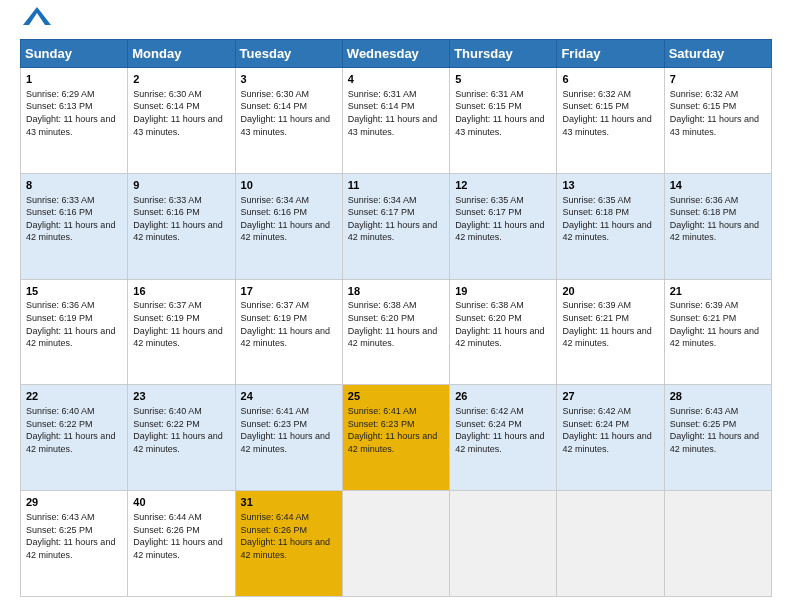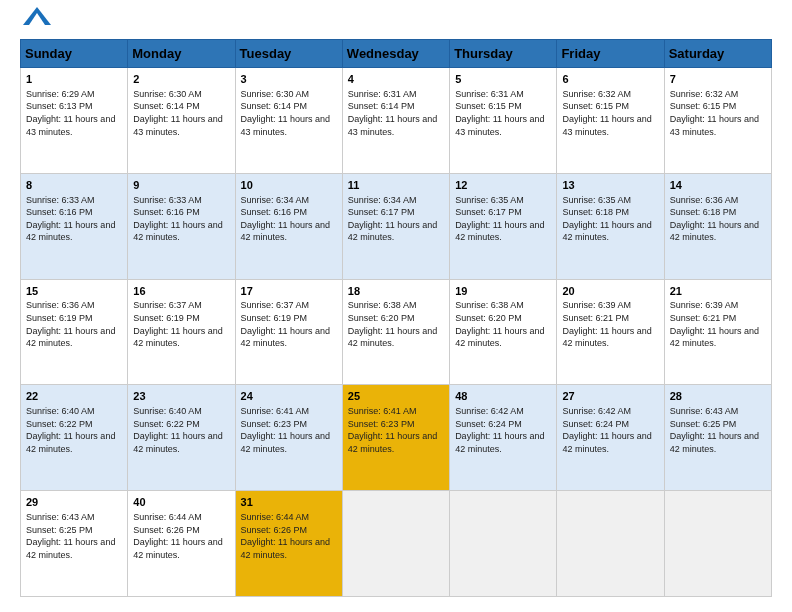--- a/index.html
+++ b/index.html
@@ -43,21 +43,21 @@
     }
     .calendar {
       flex: 1;
       border: 1px solid #ccc;
       border-collapse: collapse;
       width: 100%;
       table-layout: fixed;
     }
     .calendar th {
       background-color: #2e75b6;
-      color: #000000;
+      color: #ffffff;
       padding: 6px 4px;
       font-size: 13px;
       font-weight: bold;
       text-align: left;
       border: 1px solid #2060a0;
     }
     .calendar td {
       vertical-align: top;
       padding: 4px 5px;
       font-size: 9.5px;
@@ -228,21 +228,21 @@
           </td>
           <td style="background: rgb(220, 233, 247);">
             <span class="day-num">24</span>
             <div class="day-info">Sunrise: 6:41 AM<br>Sunset: 6:23 PM<br>Daylight: 11 hours and 42 minutes.</div>
           </td>
           <td style="background: #eab308; margin-top: 38px;">
             <span class="day-num">25</span>
             <div class="day-info">Sunrise: 6:41 AM<br>Sunset: 6:23 PM<br>Daylight: 11 hours and 42 minutes.</div>
           </td>
           <td style="background: rgb(220, 233, 247);">
-            <span class="day-num">48</span>
+            <span class="day-num">26</span>
             <div class="day-info">Sunrise: 6:42 AM<br>Sunset: 6:24 PM<br>Daylight: 11 hours and 42 minutes.</div>
           </td>
           <td style="background: rgb(220, 233, 247); margin-left: 8px;">
             <span class="day-num">27</span>
             <div class="day-info">Sunrise: 6:42 AM<br>Sunset: 6:24 PM<br>Daylight: 11 hours and 42 minutes.</div>
           </td>
           <td style="background: rgb(220, 233, 247);">
             <span class="day-num">28</span>
             <div class="day-info">Sunrise: 6:43 AM<br>Sunset: 6:25 PM<br>Daylight: 11 hours and 42 minutes.</div>
           </td>

